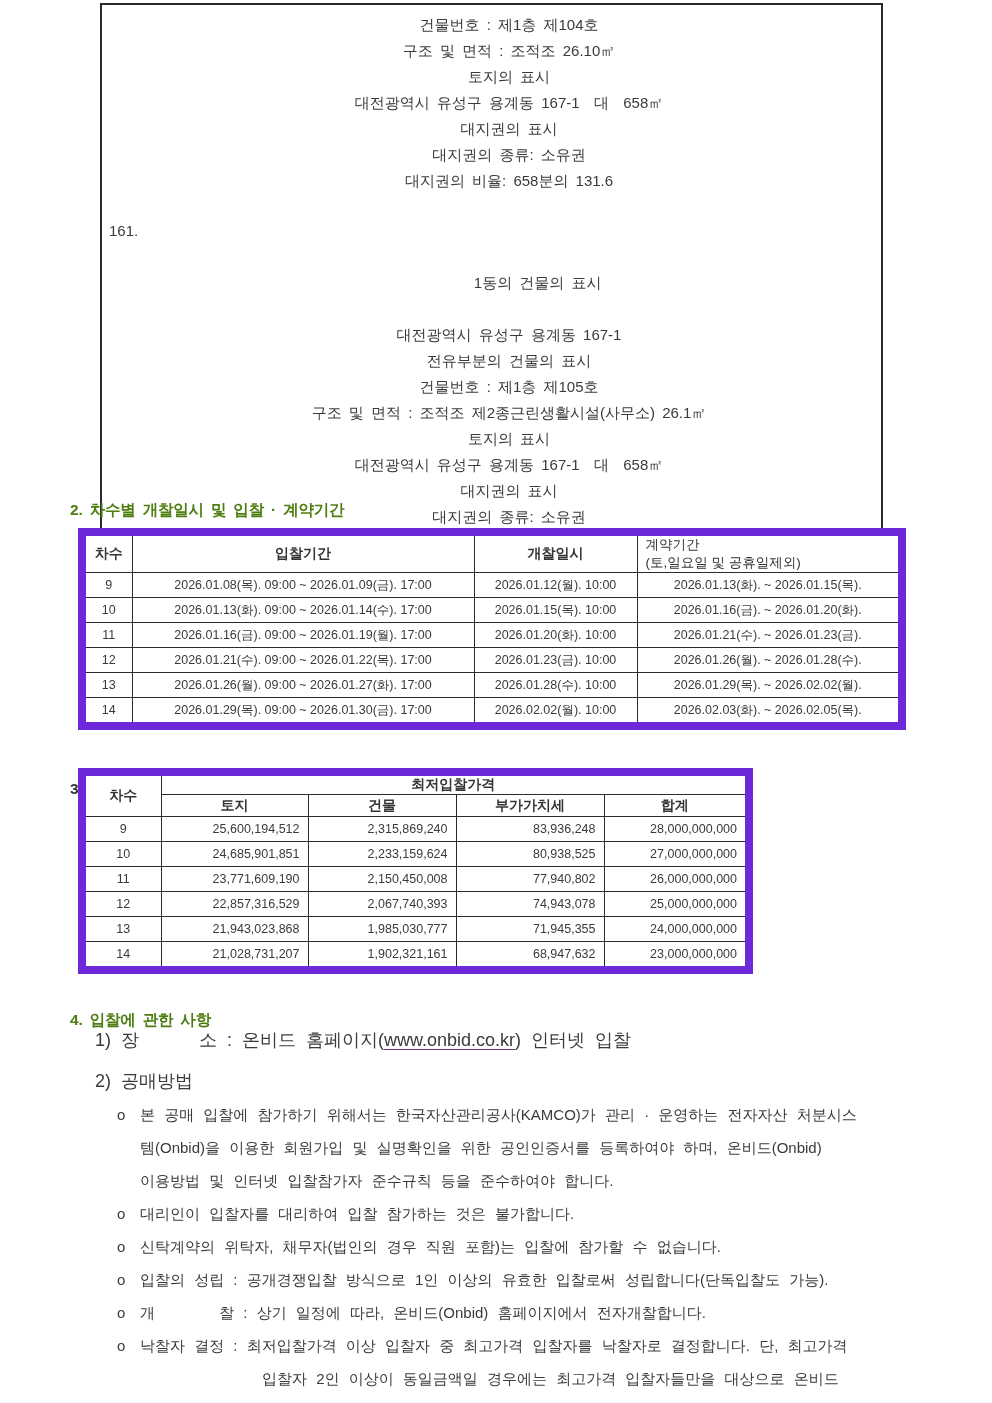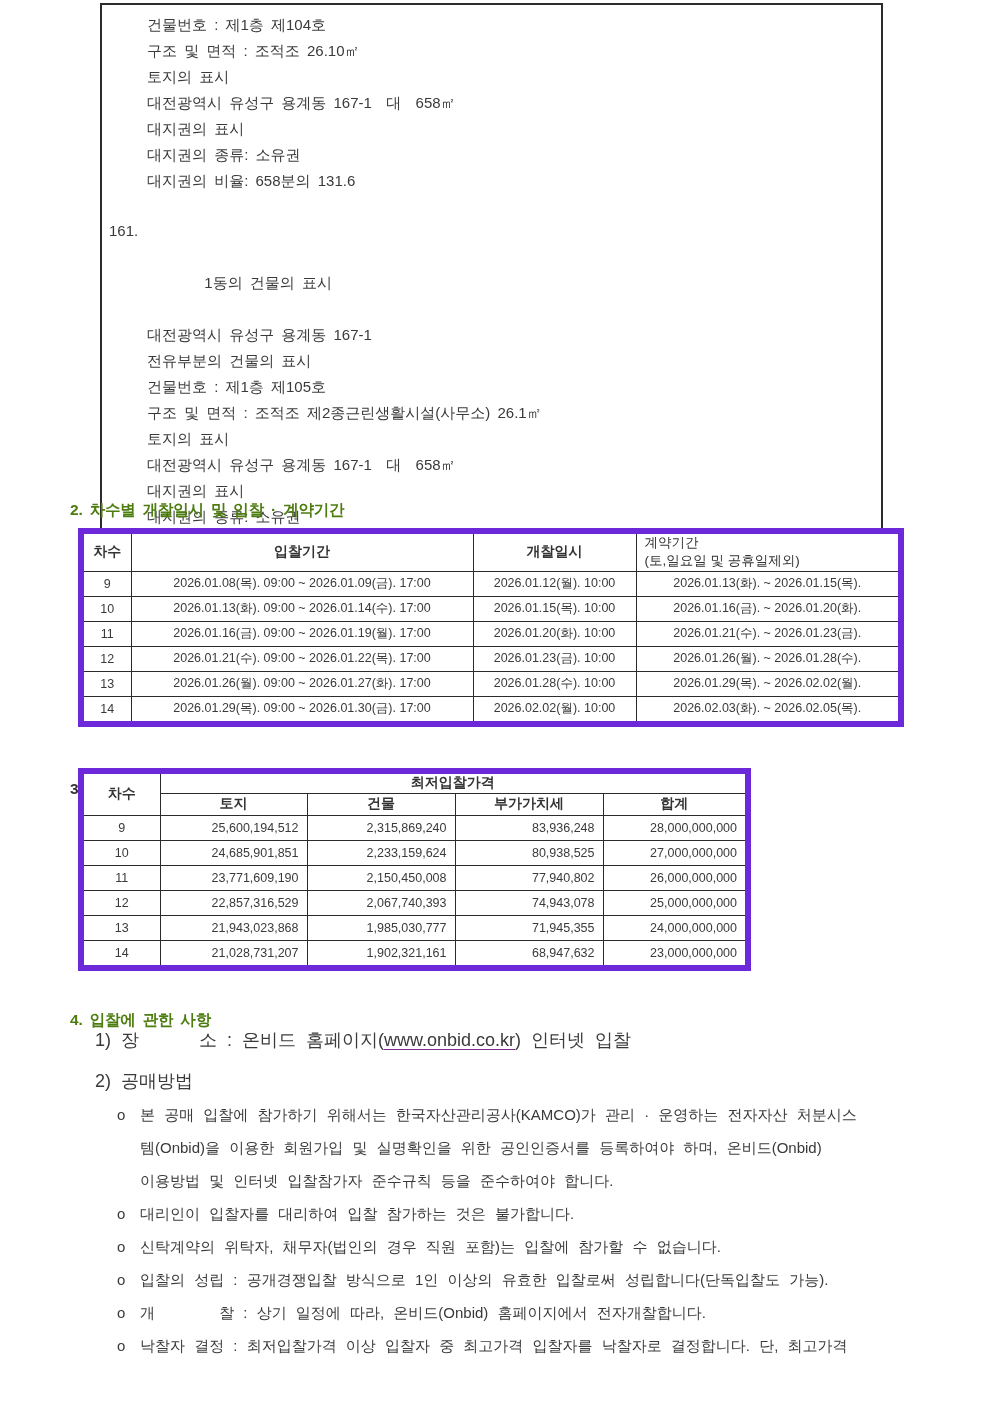--- a/index.html
+++ b/index.html
@@ -4,21 +4,21 @@
 <style>
   html, body { margin:0; padding:0; background:#ffffff; }
   .page {
     position:relative; width:992px; height:1403px; background:#ffffff;
     font-family:"Liberation Sans", sans-serif; color:#3a3a3a; overflow:hidden;
   }
 
   
   .property-box {
     position:absolute; left:100px; top:3px; width:783px; height:586px;
-    border:2px solid #2b2b2b; box-sizing:border-box; padding:7px 10px 0 45px;
+    border:2px solid #2b2b2b; box-sizing:border-box; padding:7px 10px 0 45px;text-align:center;
   }
   .prop-line { font-size:15px; line-height:26px; white-space:pre-wrap; word-spacing:3px; }
   .prop-block-second { margin-top:24px; }
   .item-first-line { position:relative; }
   .item-no { position:absolute; left:-38px; top:0; }
 
   
   .sec-heading {
     position:absolute; left:70px; margin:0; font-size:15.5px; font-weight:bold;
     color:#4d7c0f; letter-spacing:-0.2px; word-spacing:3px; white-space:pre-wrap;
@@ -26,21 +26,21 @@
   .sec3-row { position:absolute; left:70px; top:740px; width:675px;
     display:flex; justify-content:space-between; align-items:flex-start;margin-top:39px; }
   .sec3-row .sec-heading-inline {
     margin:0; font-size:15.5px; font-weight:bold; color:#333;
     letter-spacing:-0.2px; word-spacing:3px;
   }
   .unit-note { font-size:13.5px; font-weight:bold; color:#8b5cf6; padding-top:2px; }
 
   
   table { border-collapse:collapse; table-layout:fixed; background:#fff; }
-  .doc-table { position:absolute; border:6px solid #6d28d9; }
+  .doc-table { position:absolute; border:8px solid #6d28d9; }
   .doc-table th, .doc-table td { border:1px solid #2b2b2b; padding:0; overflow:hidden; }
   .doc-table th { font-size:14px; font-weight:bold; color:#333; text-align:center; }
   .doc-table td { font-size:12.5px; color:#3a3a3a; text-align:center; height:24px; white-space:nowrap; }
 
   #bid-schedule { left:78px; top:528px; width:820px; }
   #bid-schedule thead tr { height:40px; }
   #bid-schedule .contract-th {
     font-weight:normal; text-align:left; font-size:13.5px; line-height:18px;
     padding-left:8px; vertical-align:middle;
   }
@@ -261,17 +261,18 @@
     <div class="bullet">
       <span class="marker">o</span>
       <div class="btext">
           <div class="bline">개       찰 : 상기 일정에 따라, 온비드(Onbid) 홈페이지에서 전자개찰합니다.</div>
         </div>
     </div>
     <div class="bullet">
       <span class="marker">o</span>
       <div class="btext">
         <div class="bline">낙찰자 결정 : 최저입찰가격 이상 입찰자 중 최고가격 입찰자를 낙찰자로 결정합니다. 단, 최고가격</div>
+        <div class="bline deep">입찰자 2인 이상이 동일금액일 경우에는 최고가격 입찰자들만을 대상으로 온비드</div>
       </div>
     </div>
   </div>
 
 </div>
 
 </body></html>

